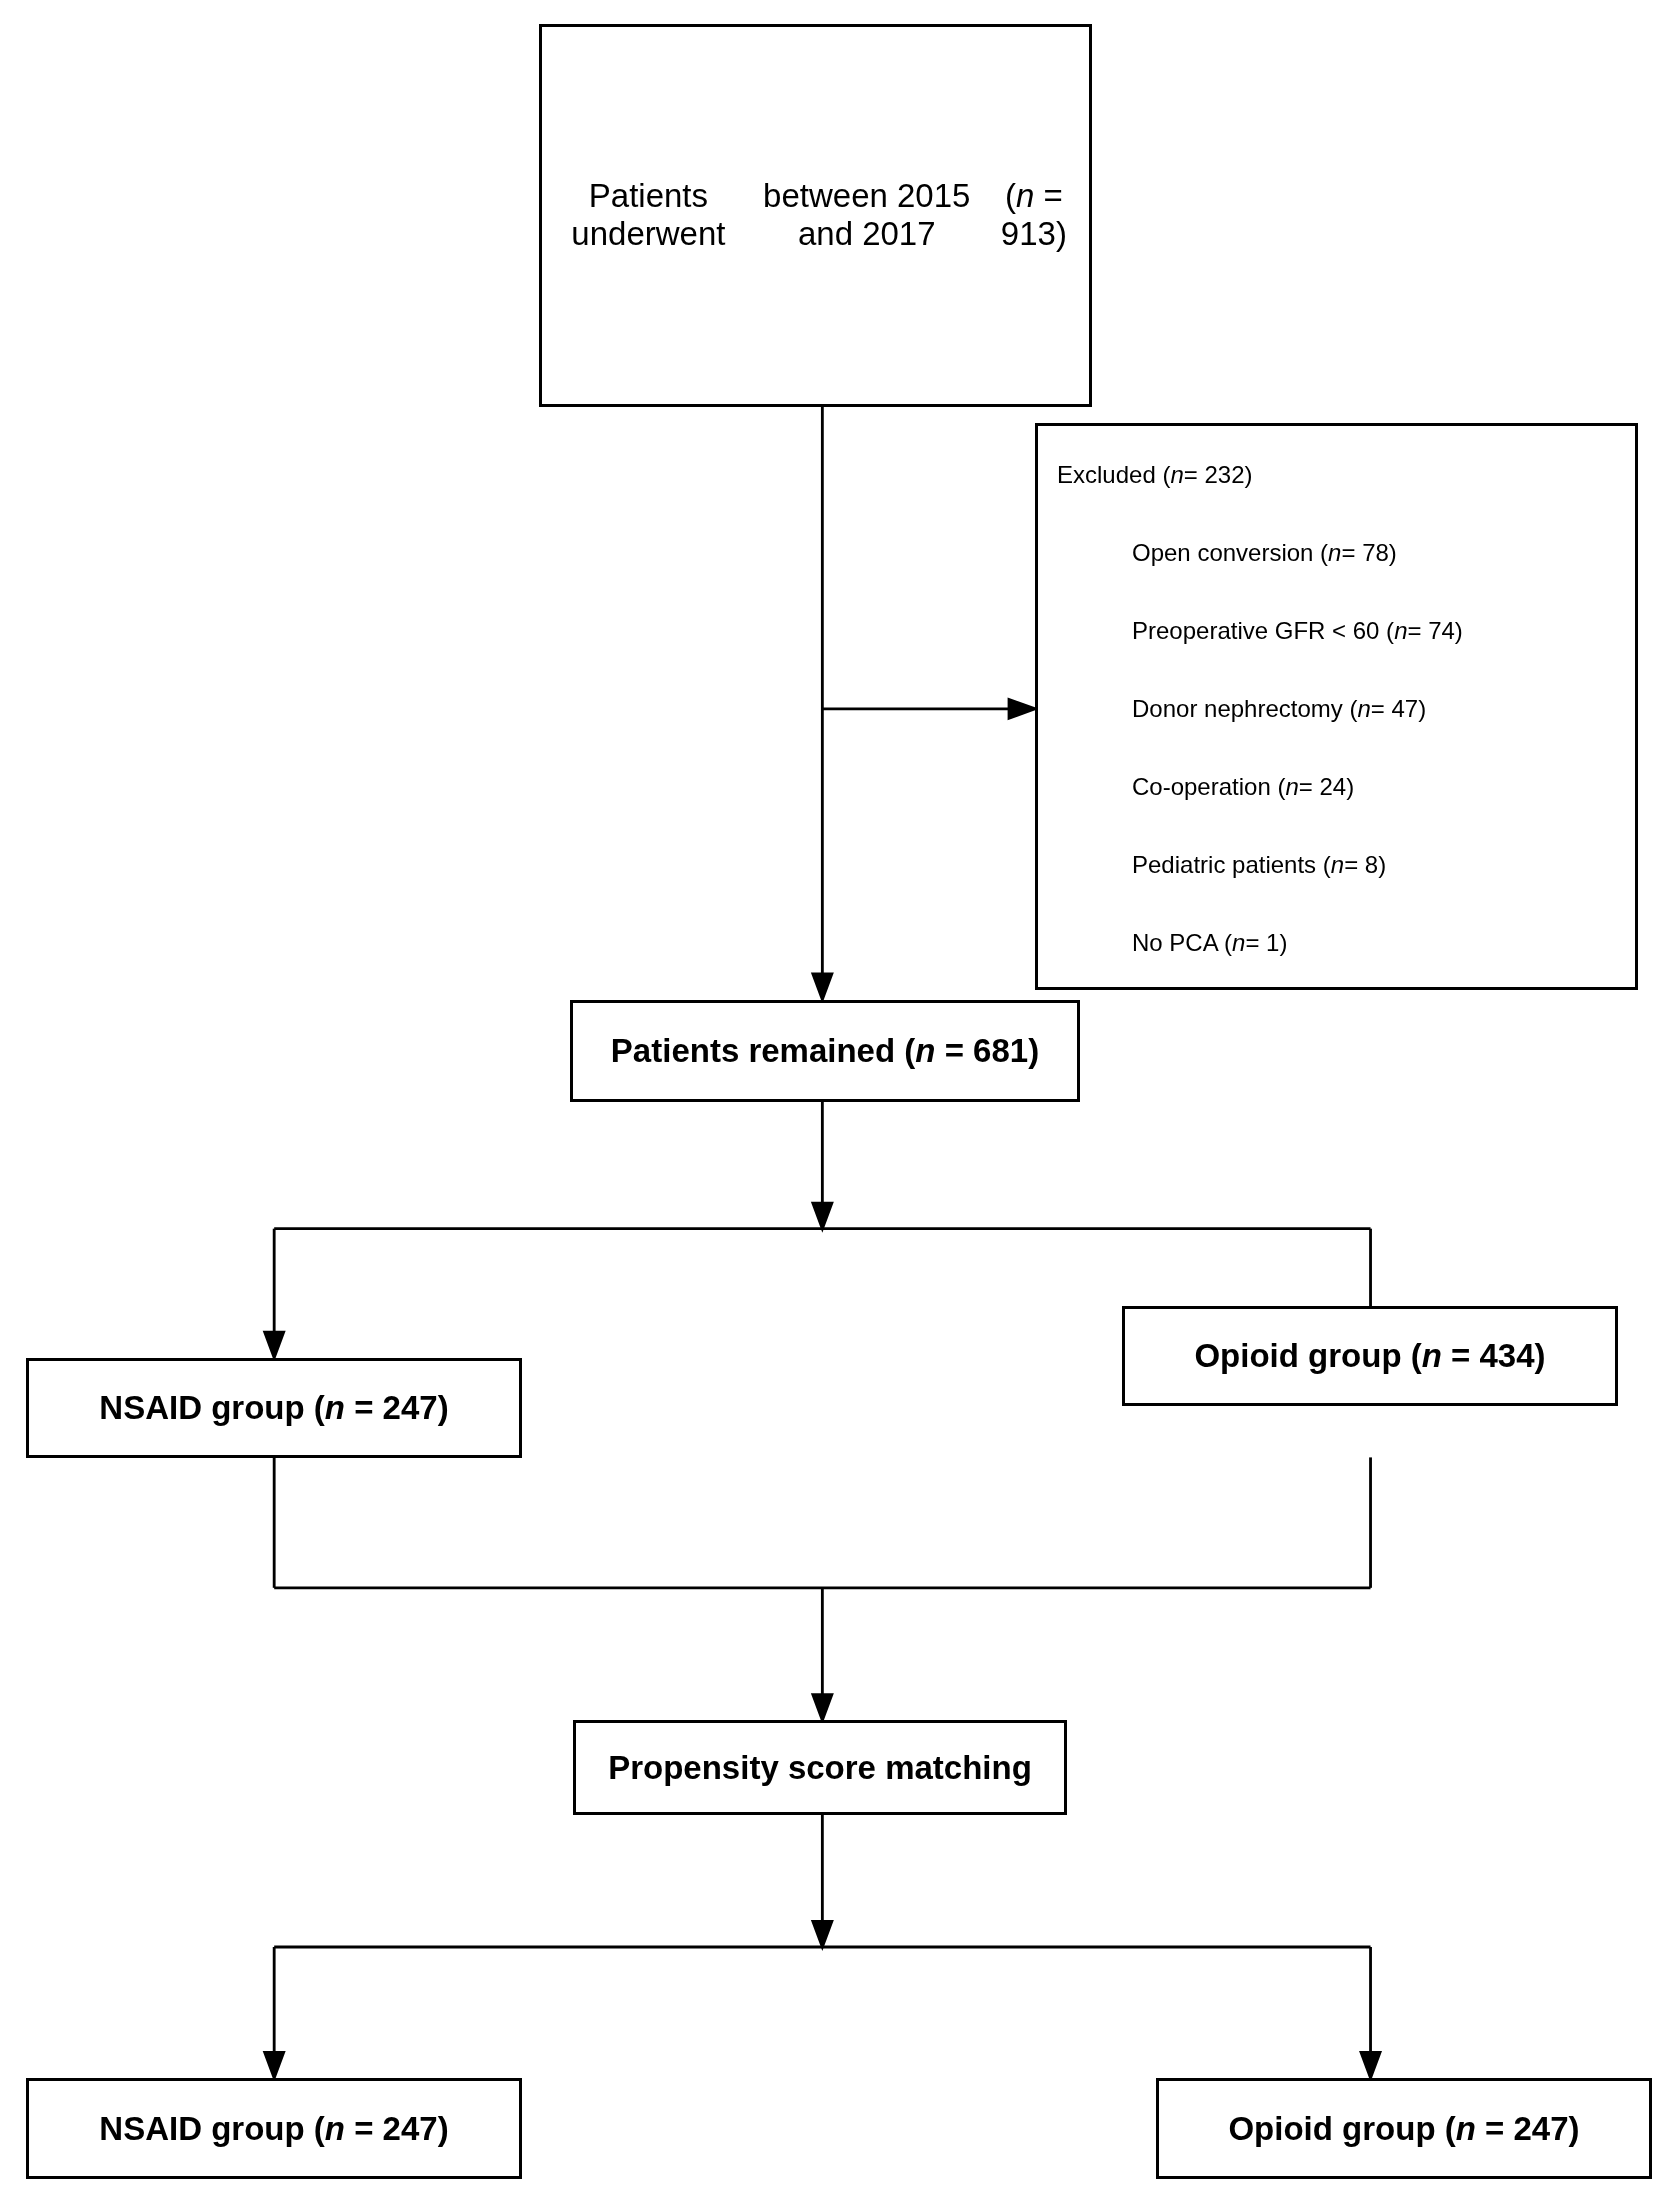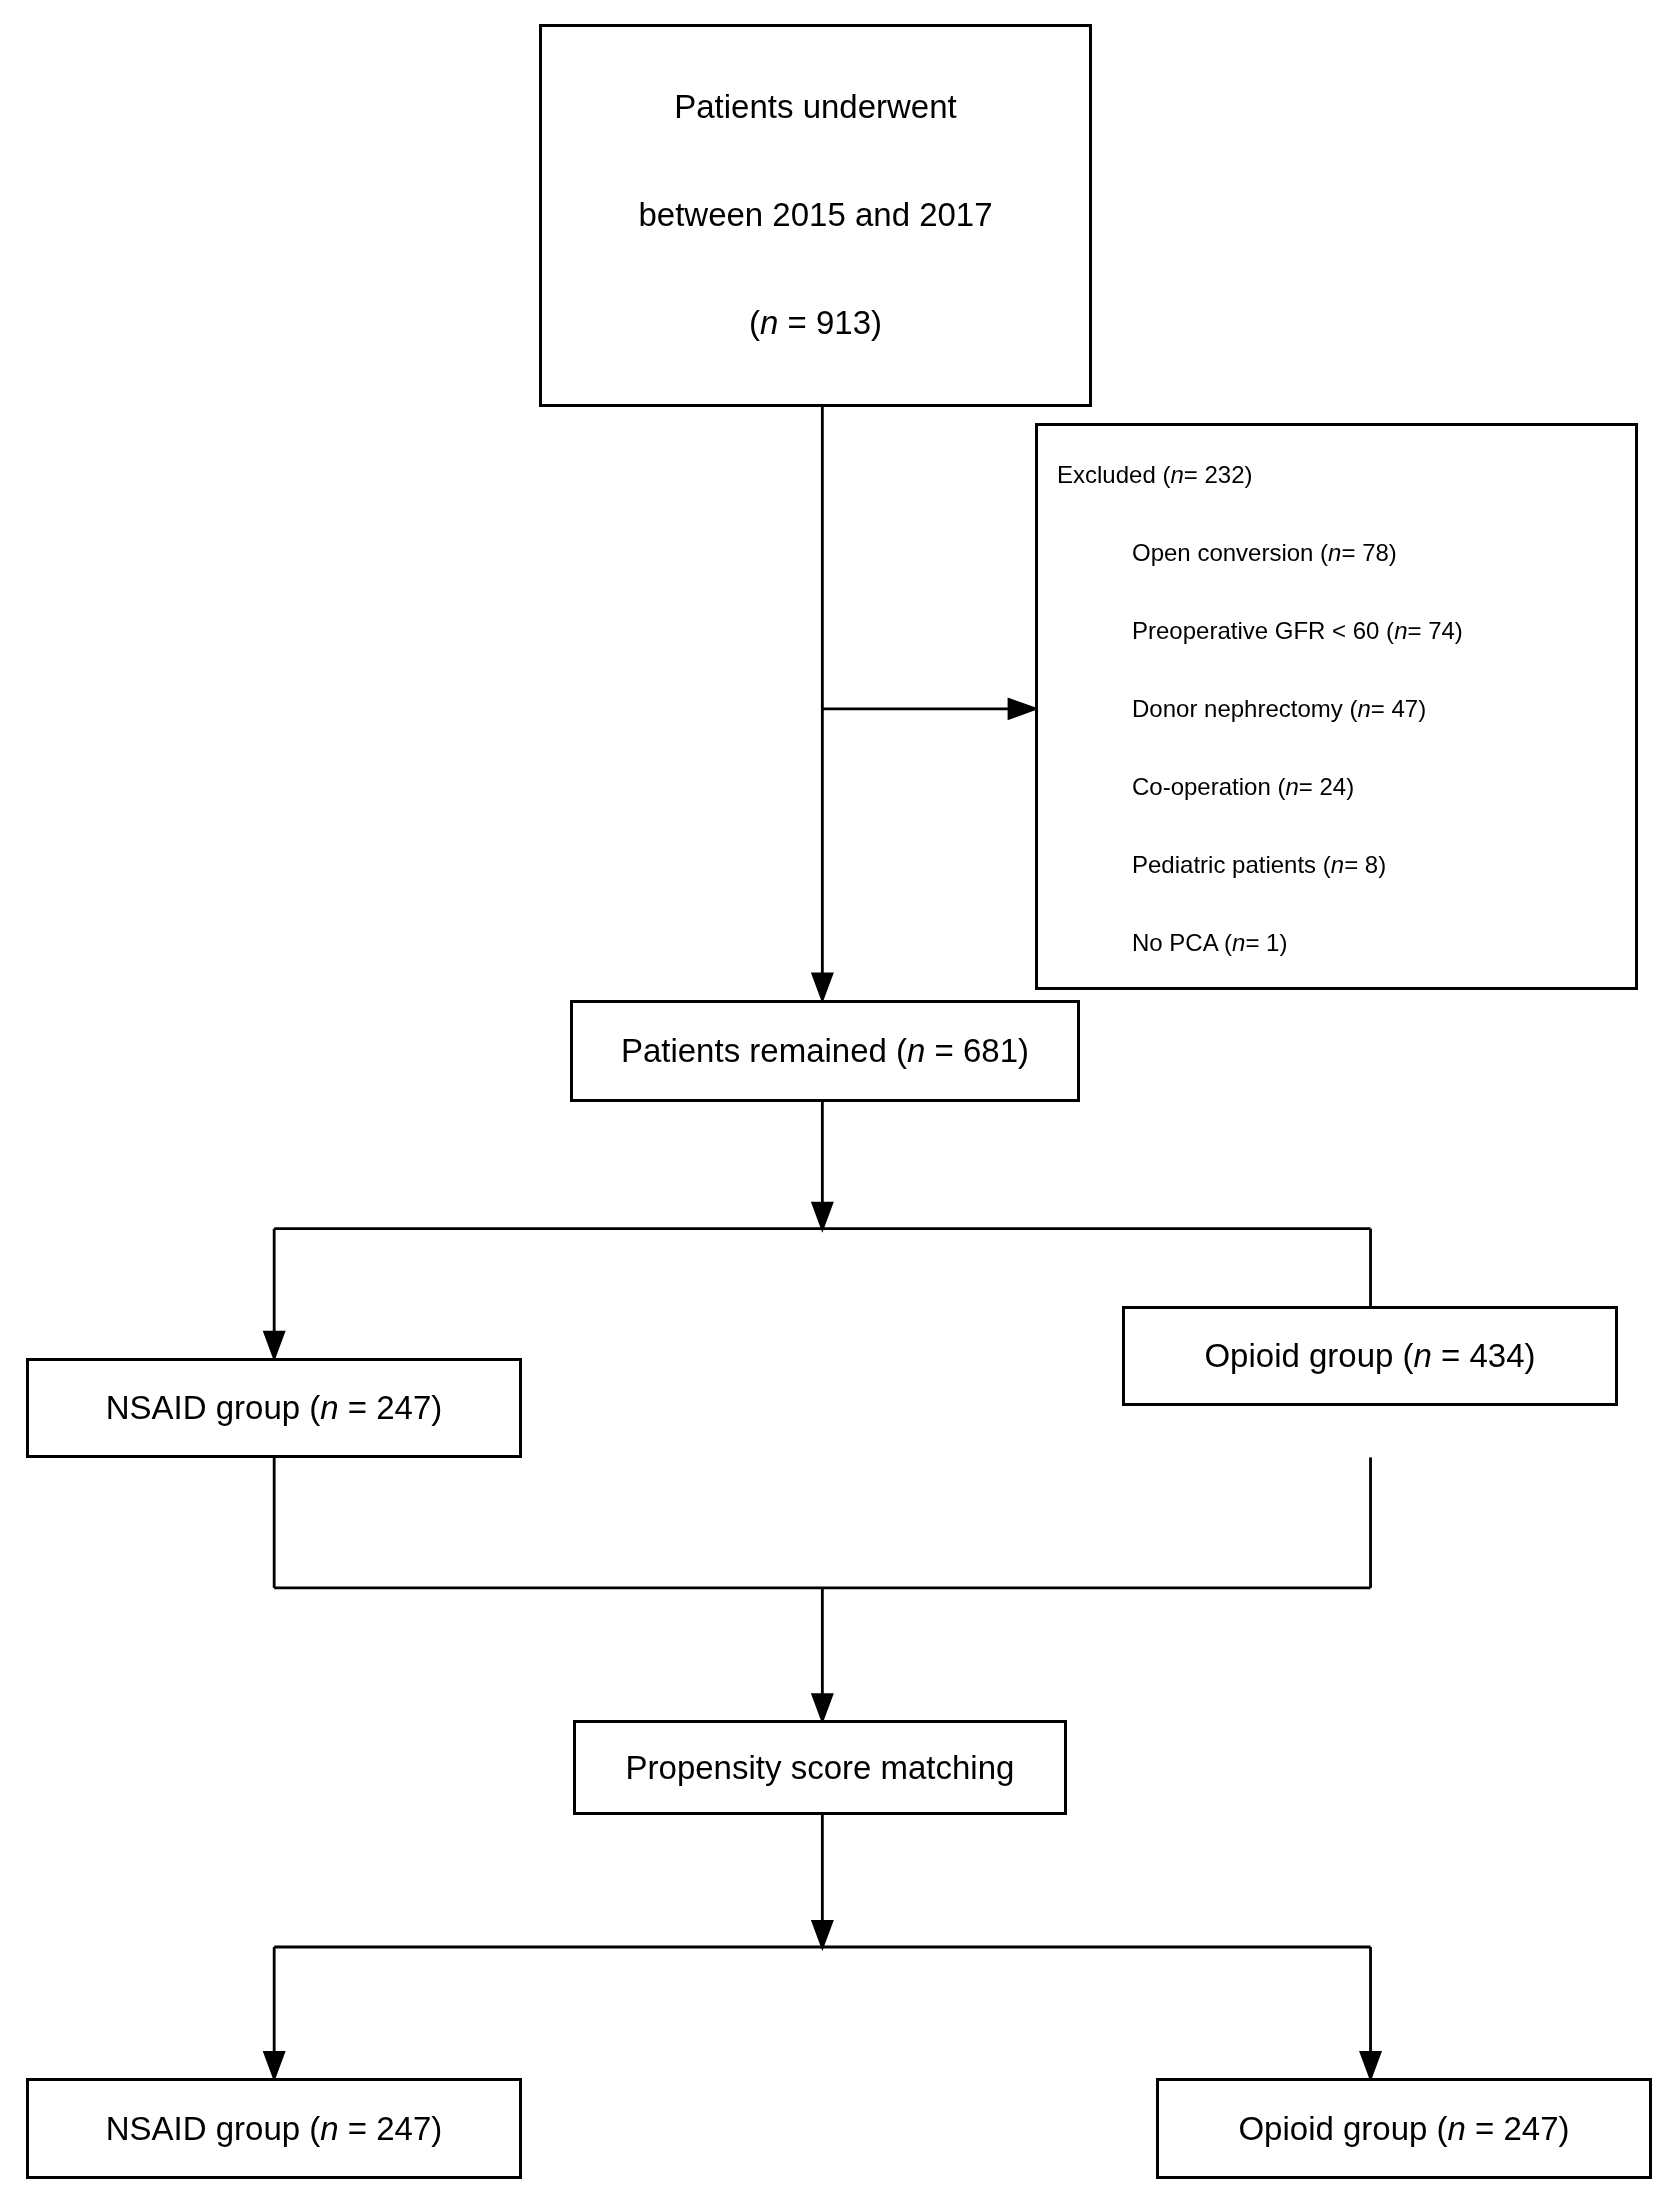--- a/index.html
+++ b/index.html
@@ -27,24 +27,24 @@
     border: 3.8px solid #000000;
     background: #ffffff;
   }
   .center-box {
     display: flex;
     align-items: center;
     justify-content: center;
     text-align: center;
     font-size: 33px;
     white-space: nowrap;
+    font-weight: bold;
   }
   .multi-line-box {
     display: flex;
-    flex-direction: column;
     justify-content: space-around;
     align-items: center;
     text-align: center;
     font-size: 33px;
     padding: 26px 9.5px;
   }
   #box-excluded {
     font-size: 24px;
     padding: 10.4px 14px 4.7px 19px;
     display: flex;

